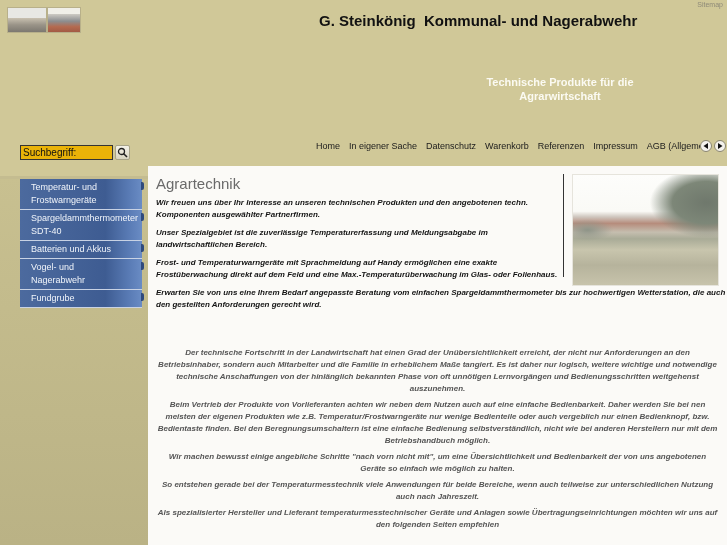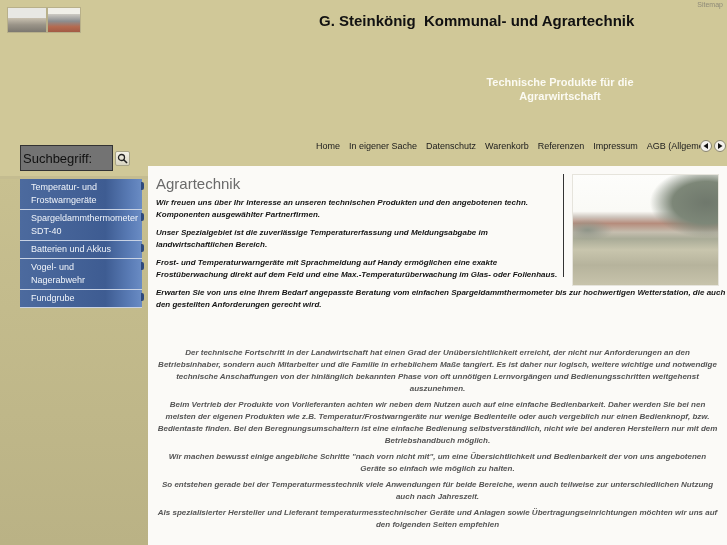--- a/index.html
+++ b/index.html
@@ -29,22 +29,22 @@
     font-size: 15px; font-weight: bold; color: #111;
     white-space: pre;
   }
   .tagline {
     position: absolute; top: 75px; left: 475px; width: 170px;
     text-align: center; font-size: 11px; font-weight: bold; color: #fbfaf2;
     line-height: 14px;
   }
   .search-wrap { position: absolute; top: 145px; left: 20px; display: flex; align-items: center; }
   .search-input {
-    width: 93px; height: 15px; border: 1px solid #333; background: #737373;
-    font-family: "Liberation Sans", sans-serif; font-size: 13px; padding: 12px 2px; color: #111;
+    width: 93px; height: 15px; border: 1px solid #333; background: #eab308;
+    font-family: "Liberation Sans", sans-serif; font-size: 10px; padding: 1px 2px; color: #111;
   }
   .search-btn {
     width: 15px; height: 15px; margin-left: 2px; border: 1px solid #a8a488;
     background: linear-gradient(#f4f2e8, #d8d4c0); border-radius: 2px;
     display: flex; align-items: center; justify-content: center; cursor: pointer;
   }
   .topnav {
     position: absolute; top: 141px; left: 316px; width: 384px; height: 12px;
     display: flex; gap: 9px; overflow: hidden; white-space: nowrap;
     font-size: 9px; color: #1b1b1b;
@@ -102,21 +102,21 @@
 </head>
 <body>
 
 <a class="sitemap">Sitemap</a>
 
 <div class="thumbs">
   <div class="thumb thumb1"></div>
   <div class="thumb thumb2"></div>
 </div>
 
-<div class="site-title">G. Steinkönig  Kommunal- und Agrartechnik</div>
+<div class="site-title">G. Steinkönig  Kommunal- und Nagerabwehr</div>
 <div class="tagline">Technische Produkte für die Agrarwirtschaft</div>
 
 <div class="search-wrap">
   <input class="search-input" type="text" value="Suchbegriff:" style="">
   <div class="search-btn">
     <svg width="11" height="11" viewBox="0 0 11 11">
       <circle cx="4.5" cy="4.5" r="3" fill="none" stroke="#222" stroke-width="1.3"></circle>
       <line x1="6.7" y1="6.7" x2="10" y2="10" stroke="#222" stroke-width="1.6"></line>
     </svg>
   </div>

